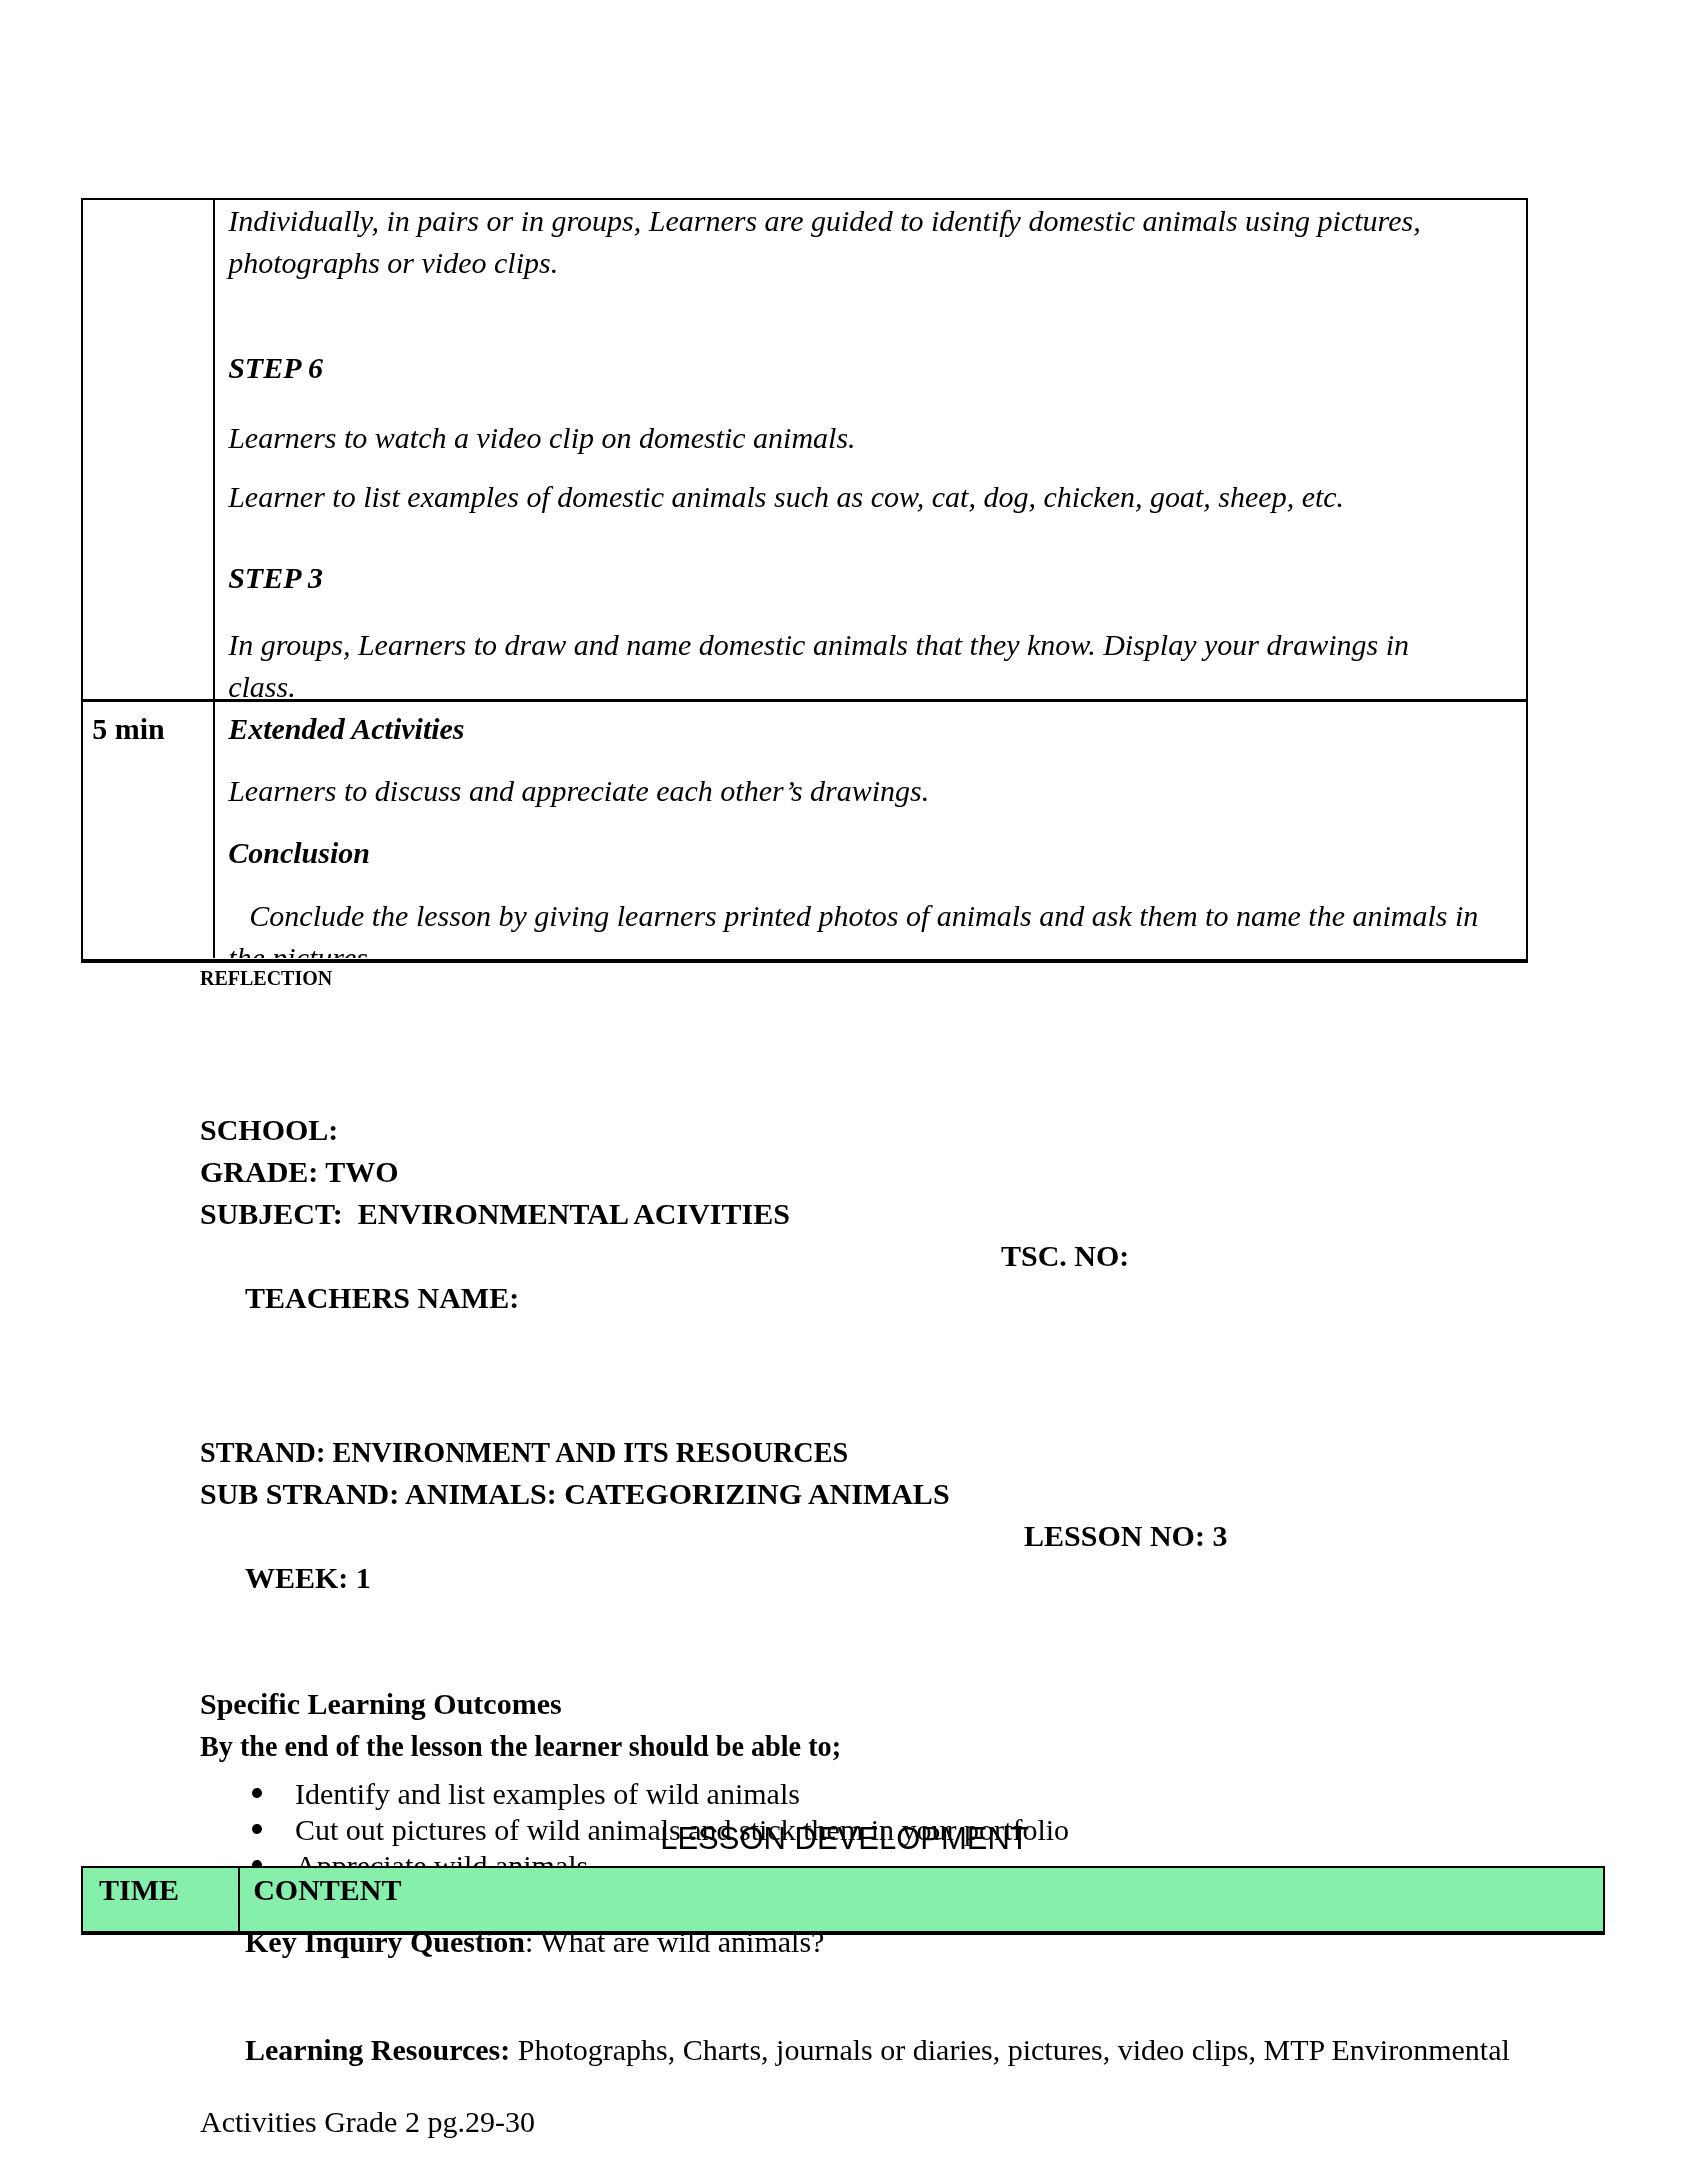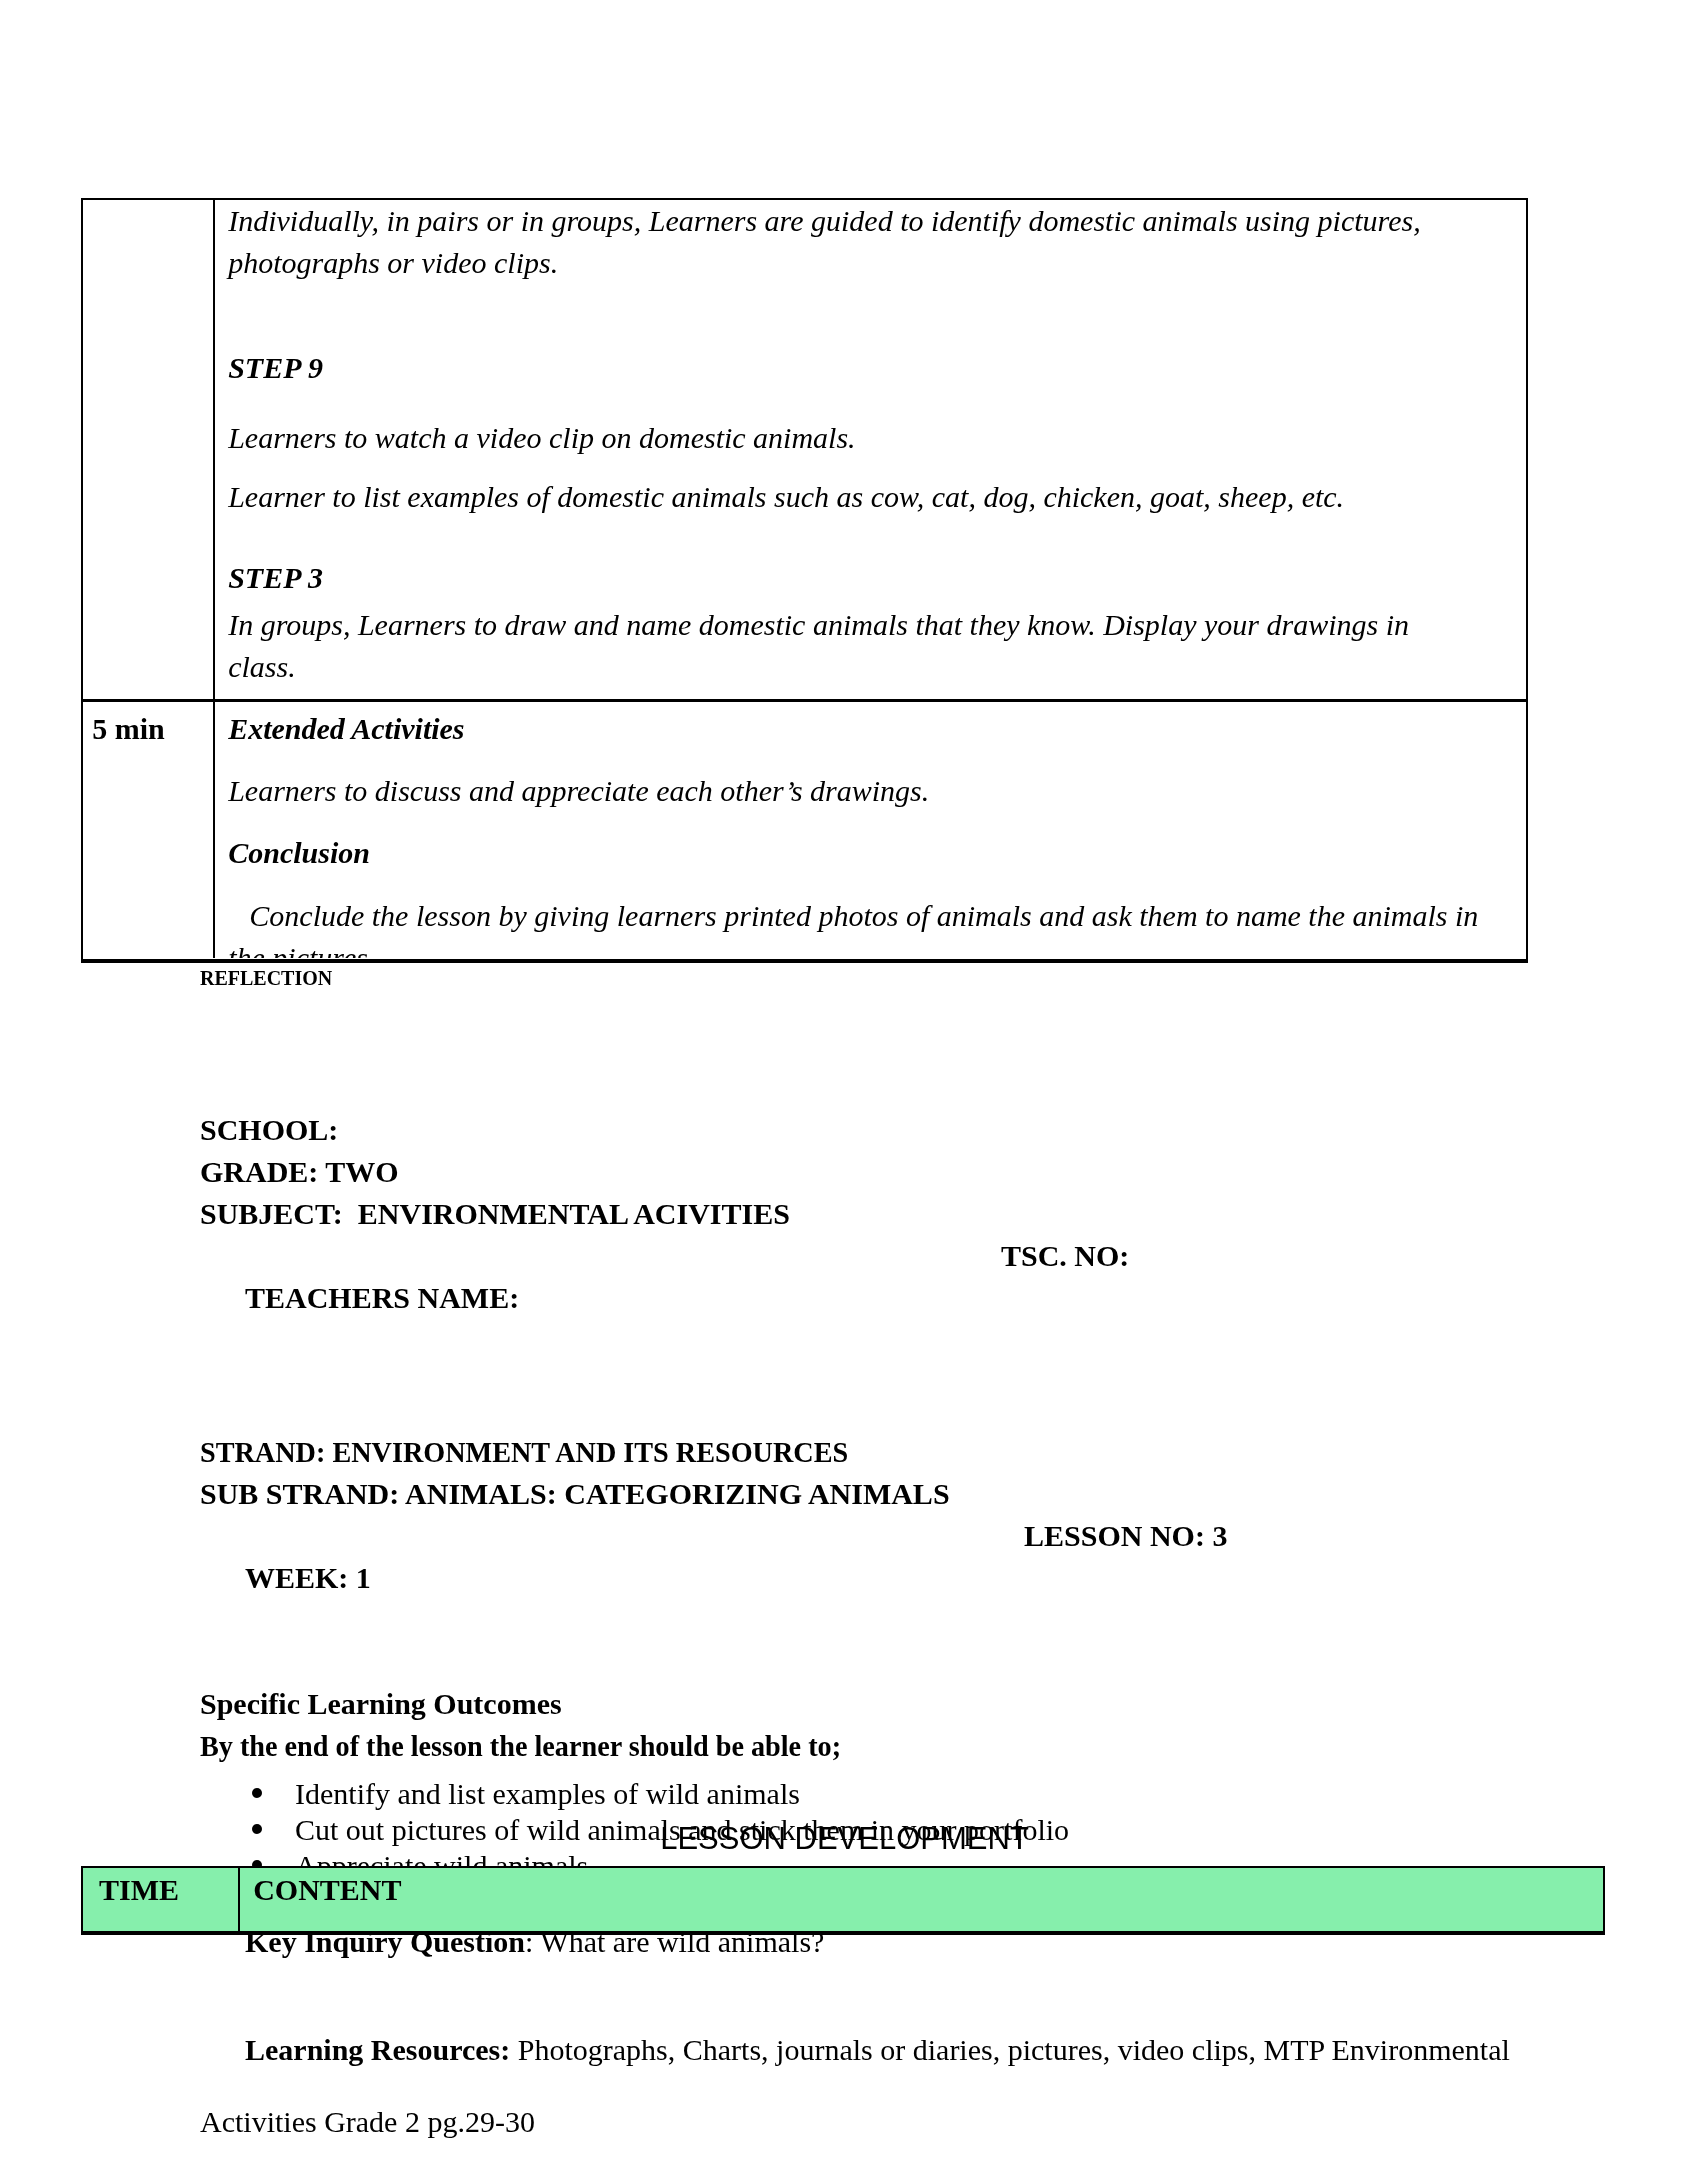--- a/index.html
+++ b/index.html
@@ -25,21 +25,21 @@
   }
   .tcell-content{
     flex:1;box-sizing:border-box;padding:0 26.5px 0 13.2px;overflow:hidden;font-style:italic;
   }
   .trow2 .tcell-content{padding-top:6px;}
   .tline{line-height:42px;white-space:pre-wrap;}
   .mt-step2{margin-top:63px;}
   .mt-watch{margin-top:28px;}
   .mt-list{margin-top:16.5px;}
   .mt-step3{margin-top:39px;}
-  .mt-ingroups{margin-top:5px;}
+  .mt-ingroups{margin-top:25px;}
   .mt-discuss{margin-top:20px;}
   .mt-conclusion{margin-top:20px;}
   .mt-conclude{margin-top:20.5px;text-align:center;}
 
   
   .reflection{
     position:absolute;left:200px;top:957px;line-height:42px;
     font-weight:bold;font-size:20px;
   }
 
@@ -83,21 +83,21 @@
 <body>
 
 <div class="page">
 
   <div class="tbl-top">
     <div class="trow trow1">
       <div class="tcell-time"></div>
       <div class="tcell-content">
         <div class="tline">Individually, in pairs or in groups, Learners are guided to identify domestic animals using pictures,</div>
         <div class="tline">photographs or video clips.</div>
-        <div class="tline b mt-step2">STEP 9</div>
+        <div class="tline b mt-step2">STEP 6</div>
         <div class="tline mt-watch">Learners to watch a video clip on domestic animals.</div>
         <div class="tline mt-list">Learner to list examples of domestic animals such as cow, cat, dog, chicken, goat, sheep, etc.</div>
         <div class="tline b mt-step3">STEP 3</div>
         <div class="tline mt-ingroups">In groups, Learners to draw and name domestic animals that they know. Display your drawings in</div>
         <div class="tline">class.</div>
       </div>
     </div>
     <div class="trow trow2">
       <div class="tcell-time">
         <div class="tline b">5 min</div>

